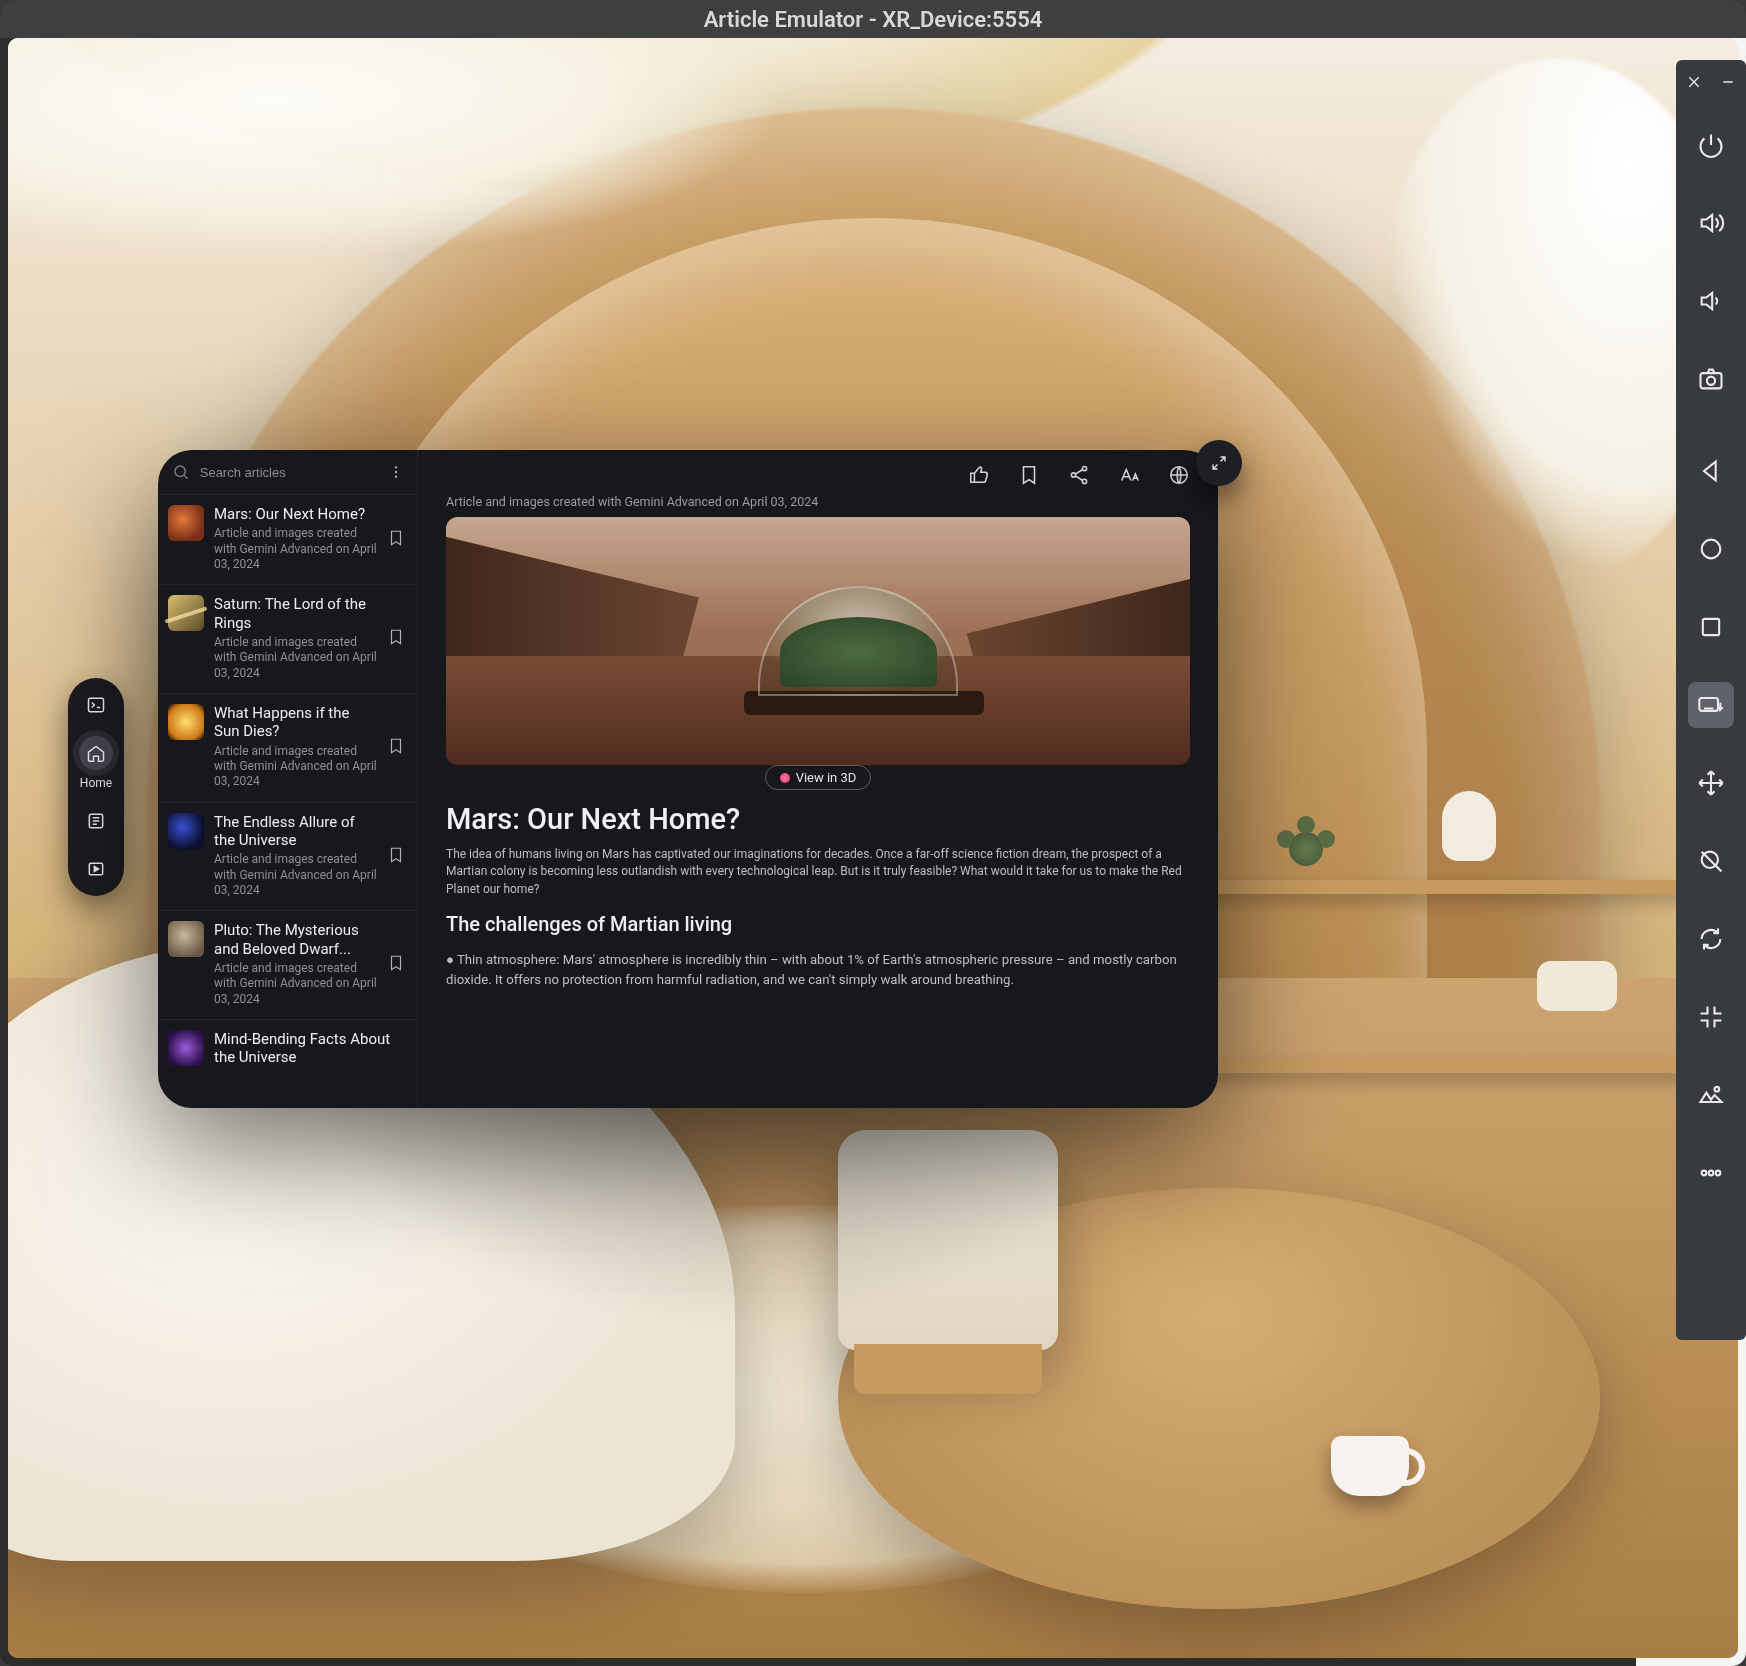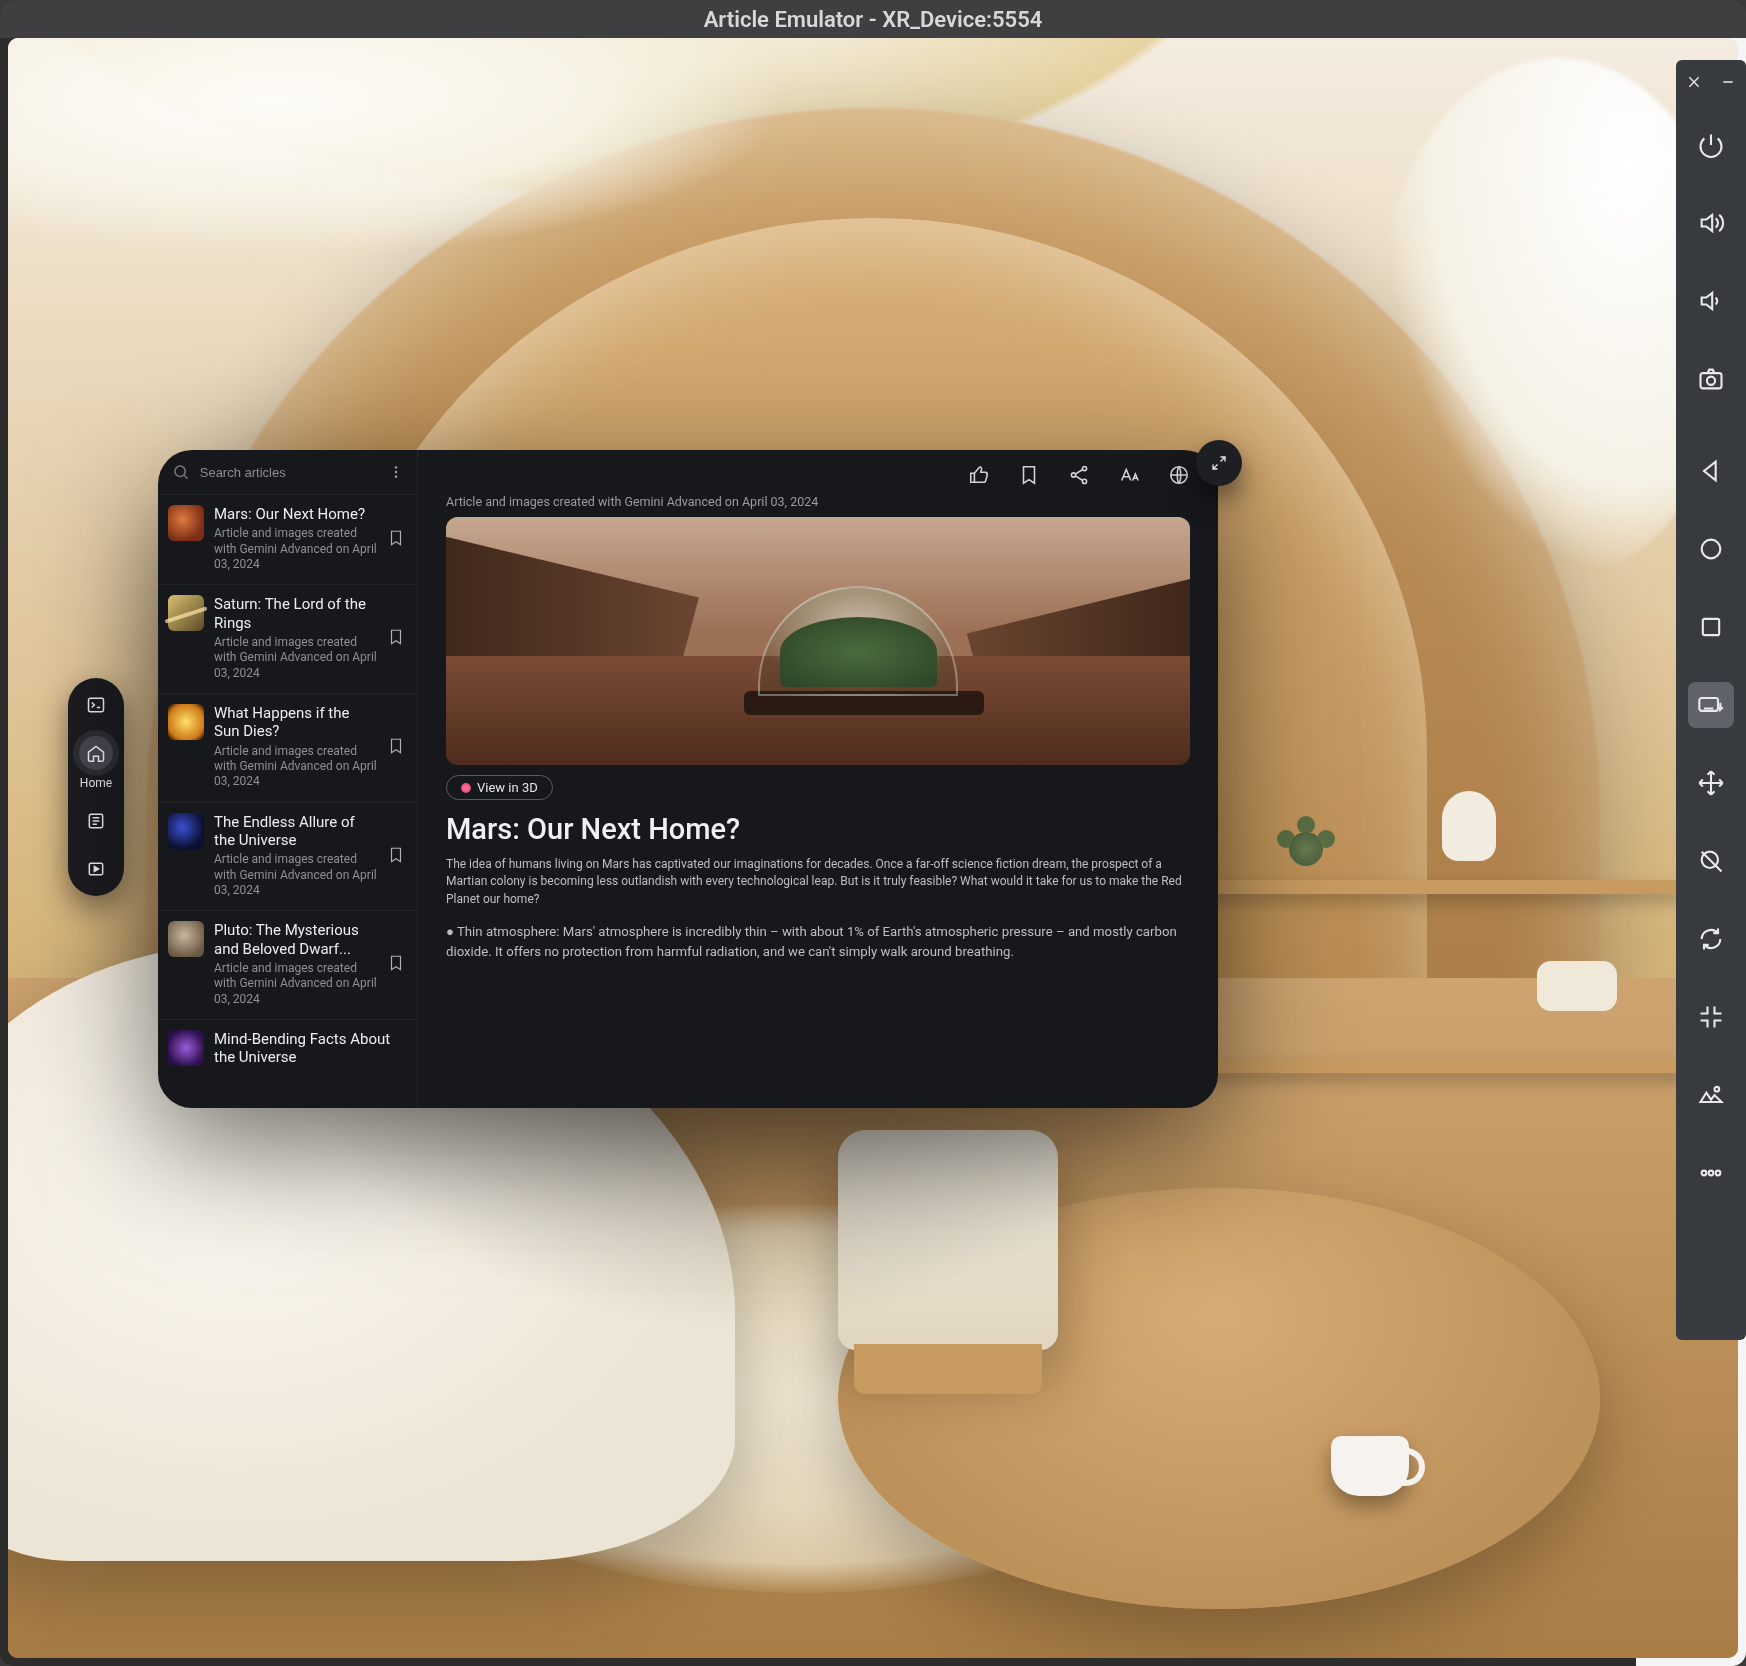--- a/index.html
+++ b/index.html
@@ -90,21 +90,21 @@
       radial-gradient(ellipse 280px 140px at 50% 78%, rgba(220,240,220,0.25) 0%, rgba(0,0,0,0) 60%),
       linear-gradient(#8f6347 0%, #8d5a3d 30%, #7a4832 60%, #5c3524 100%);
   }
   .hero .sky{position:absolute;inset:0;height:58%;background:linear-gradient(#c6a790,#9c7055 80%);}
   .hero .cliff-l{position:absolute;left:0;bottom:22%;width:34%;height:70%;background:linear-gradient(90deg,#3f281c,#6b4531);clip-path:polygon(0 0,100% 35%,88% 100%,0 100%);}
   .hero .cliff-r{position:absolute;right:0;bottom:20%;width:30%;height:55%;background:linear-gradient(270deg,#3e271b,#6a452f);clip-path:polygon(0 40%,100% 0,100% 100%,10% 100%);}
   .hero .ground{position:absolute;left:0;right:0;bottom:0;height:44%;background:linear-gradient(#7b4c35,#4e2c1d);}
   .hero .dome{position:absolute;left:42%;bottom:28%;width:200px;height:110px;border-radius:110px 110px 0 0;background:radial-gradient(ellipse at 50% 40%, rgba(255,255,255,0.55) 0%, rgba(160,190,160,0.35) 40%, rgba(30,50,30,0.15) 70%);border:2px solid rgba(255,255,255,0.35);}
   .hero .dome:after{content:"";position:absolute;left:10%;right:10%;top:28%;bottom:6%;background:radial-gradient(#4b6b3f,#2b4226);border-radius:50% 50% 6px 6px;}
   .hero .base{position:absolute;left:40%;bottom:20%;width:240px;height:24px;background:#2b1a12;border-radius:6px;}
-  .view3d-row{display:flex;justify-content:flex-start;margin-top:10px;}
+  .view3d-row{display:flex;justify-content:center;}
   .view3d-btn{display:flex;align-items:center;gap:6px;padding:4px 14px;border:1px solid #5a5b64;border-radius:20px;font-size:13px;color:#e3e4ea;cursor:pointer;}
   .v3d-dot{width:10px;height:10px;border-radius:50%;background:radial-gradient(#ff7aa0,#d63a70);}
 
   .article h1{font-size:29px;font-weight:500;margin:12px 0 10px 0;color:#f0f1f5;}
   .article p{font-size:12px;line-height:1.45;color:#bdbec6;margin-bottom:14px;}
   .article h2{font-size:20px;font-weight:500;margin:4px 0 14px 0;color:#ececf1;}
   .article p.ind{padding-left:8px;}
   .bullet{font-size:13.2px;line-height:1.5;color:#bdbec6;}
   .bullet:before{content:"● ";color:#bdbec6;}
 
@@ -284,20 +284,21 @@
         </div>
         <div class="view3d-row">
           <div class="view3d-btn">
             <span class="v3d-dot"></span>
             <span>View in 3D</span>
           </div>
         </div>
         <div class="article">
           <h1>Mars: Our Next Home?</h1>
           <p>The idea of humans living on Mars has captivated our imaginations for decades. Once a far-off science fiction dream, the prospect of a Martian colony is becoming less outlandish with every technological leap. But is it truly feasible? What would it take for us to make the Red Planet our home?</p>
+          <h2>The challenges of Martian living</h2>
           <div class="bullet">Thin atmosphere: Mars' atmosphere is incredibly thin – with about 1% of Earth's atmospheric pressure – and mostly carbon dioxide. It offers no protection from harmful radiation, and we can't simply walk around breathing.</div>
         </div>
       </div>
     </div>
 
     <div class="fab">
       <svg viewBox="0 0 24 24">
           <path d="M4 14v6h6M20 10V4h-6M4 20l6-6M20 4l-6 6"></path>
         </svg>
     </div>

